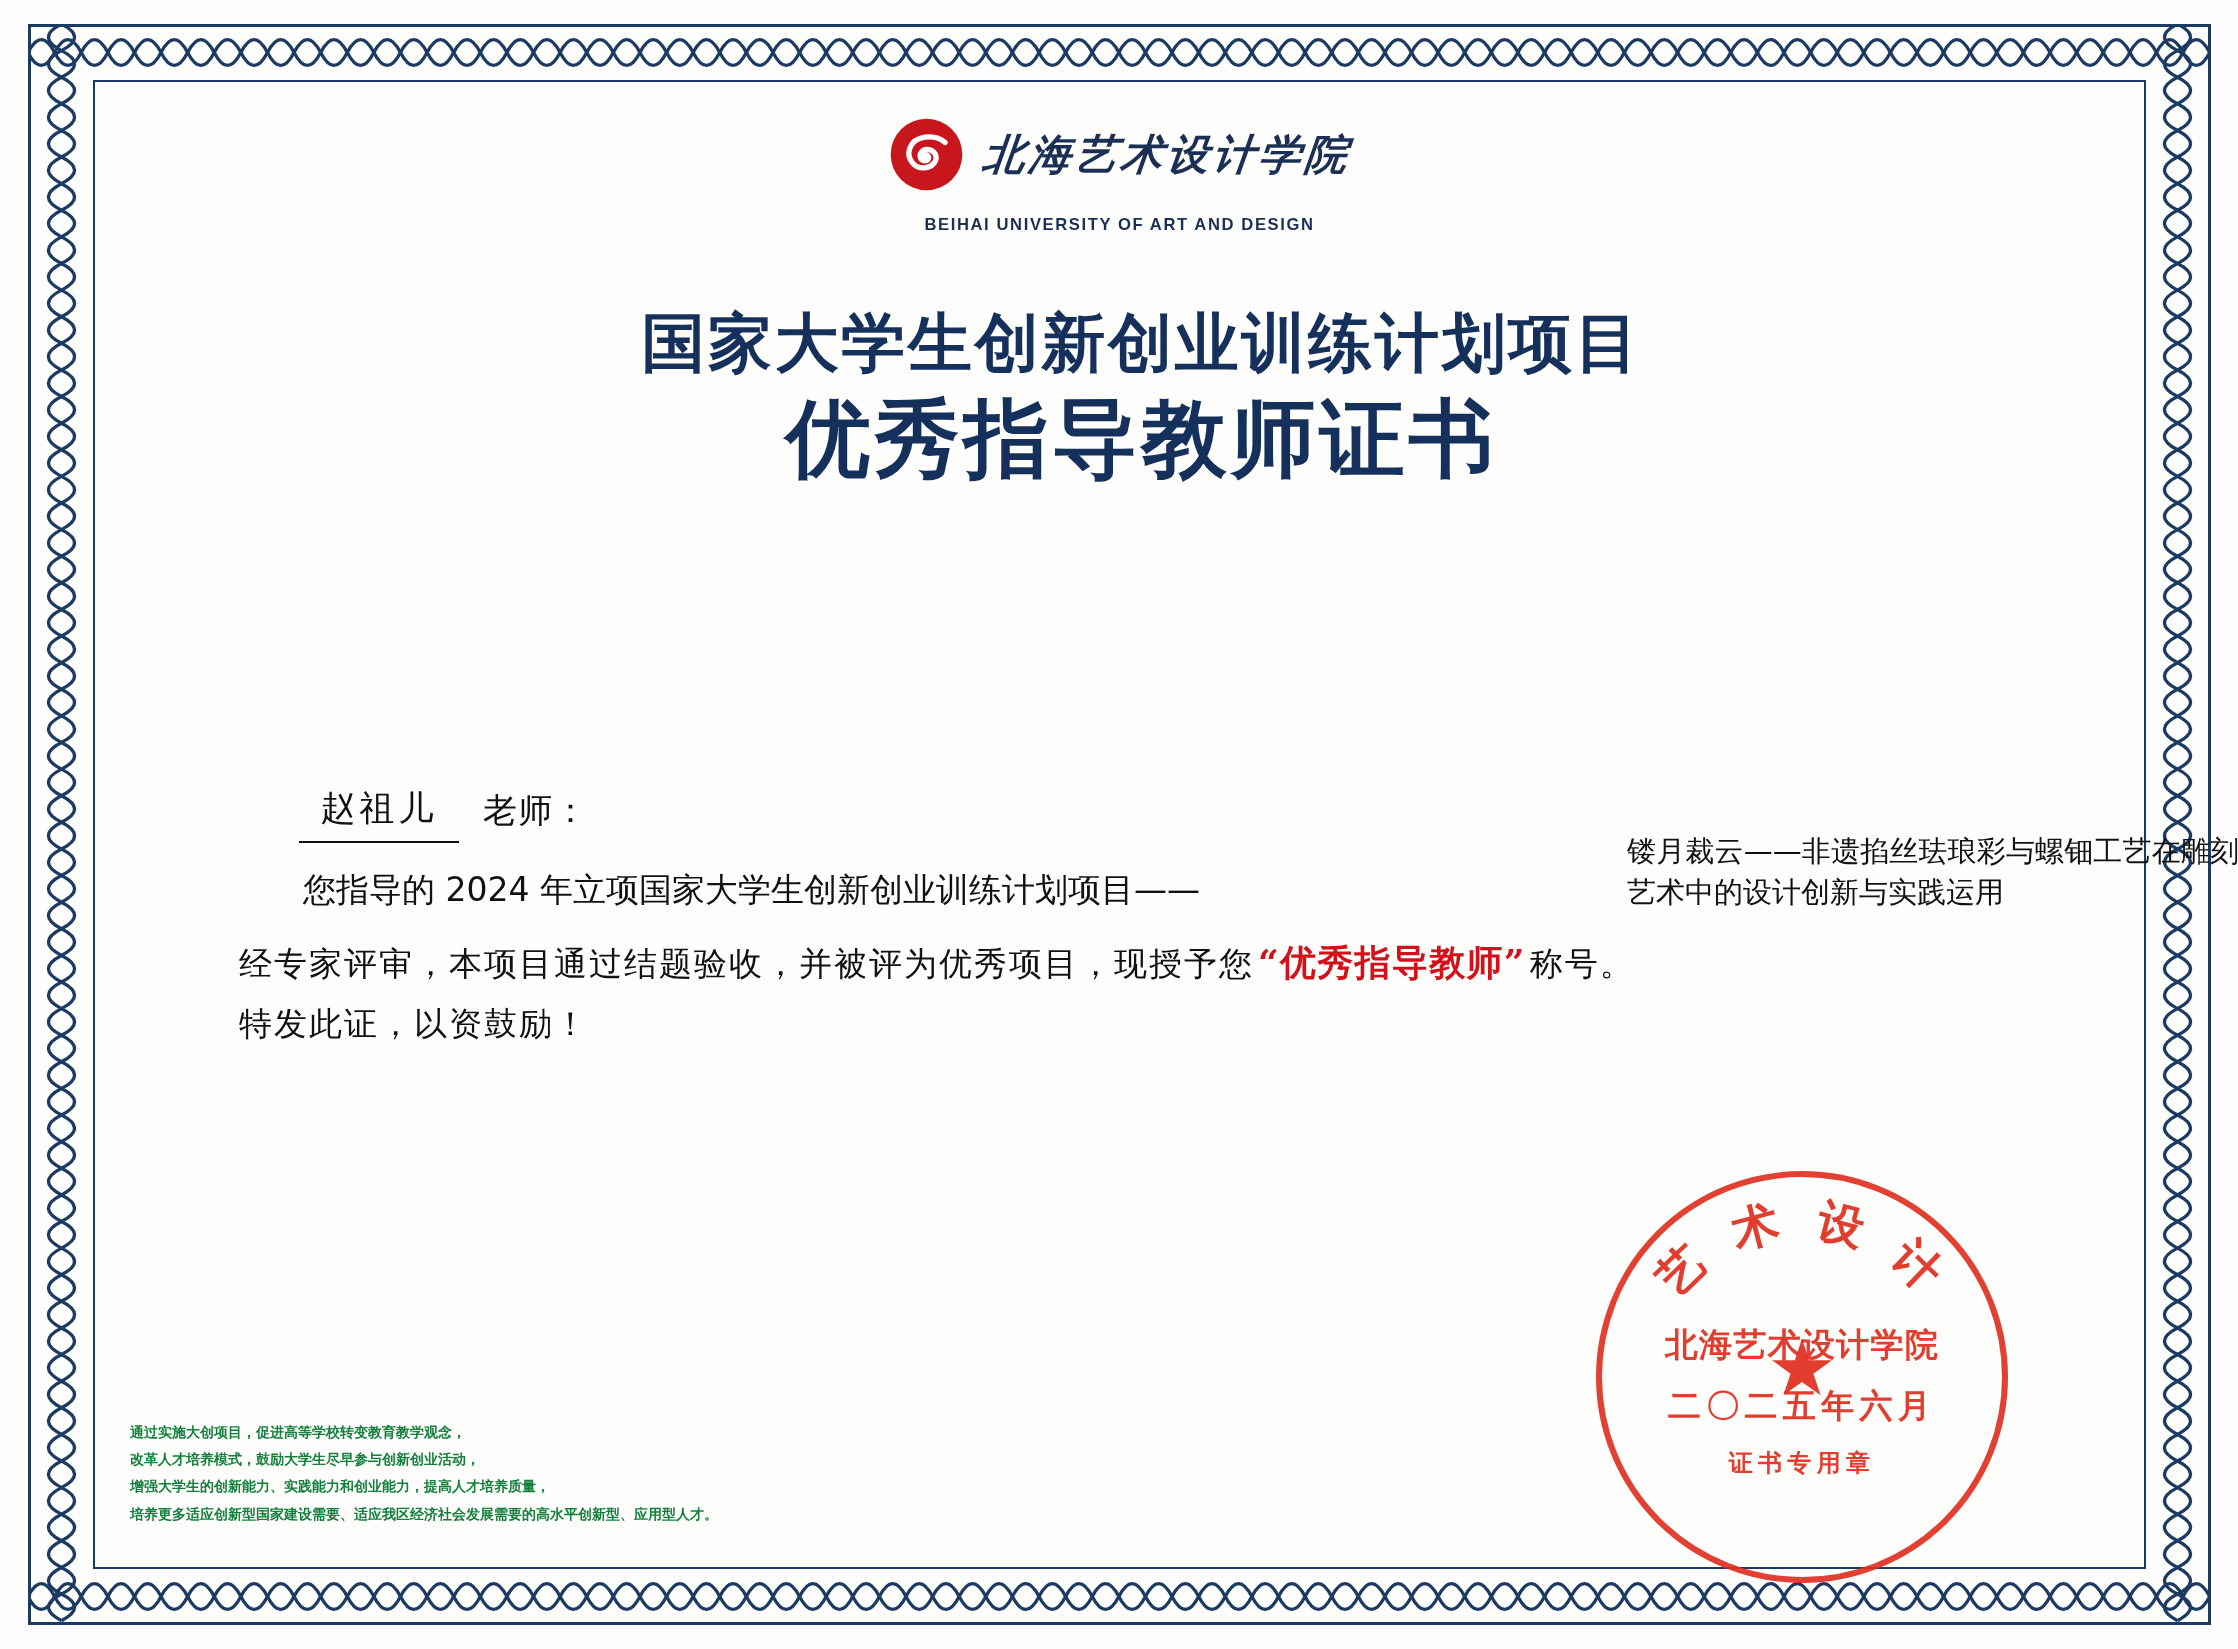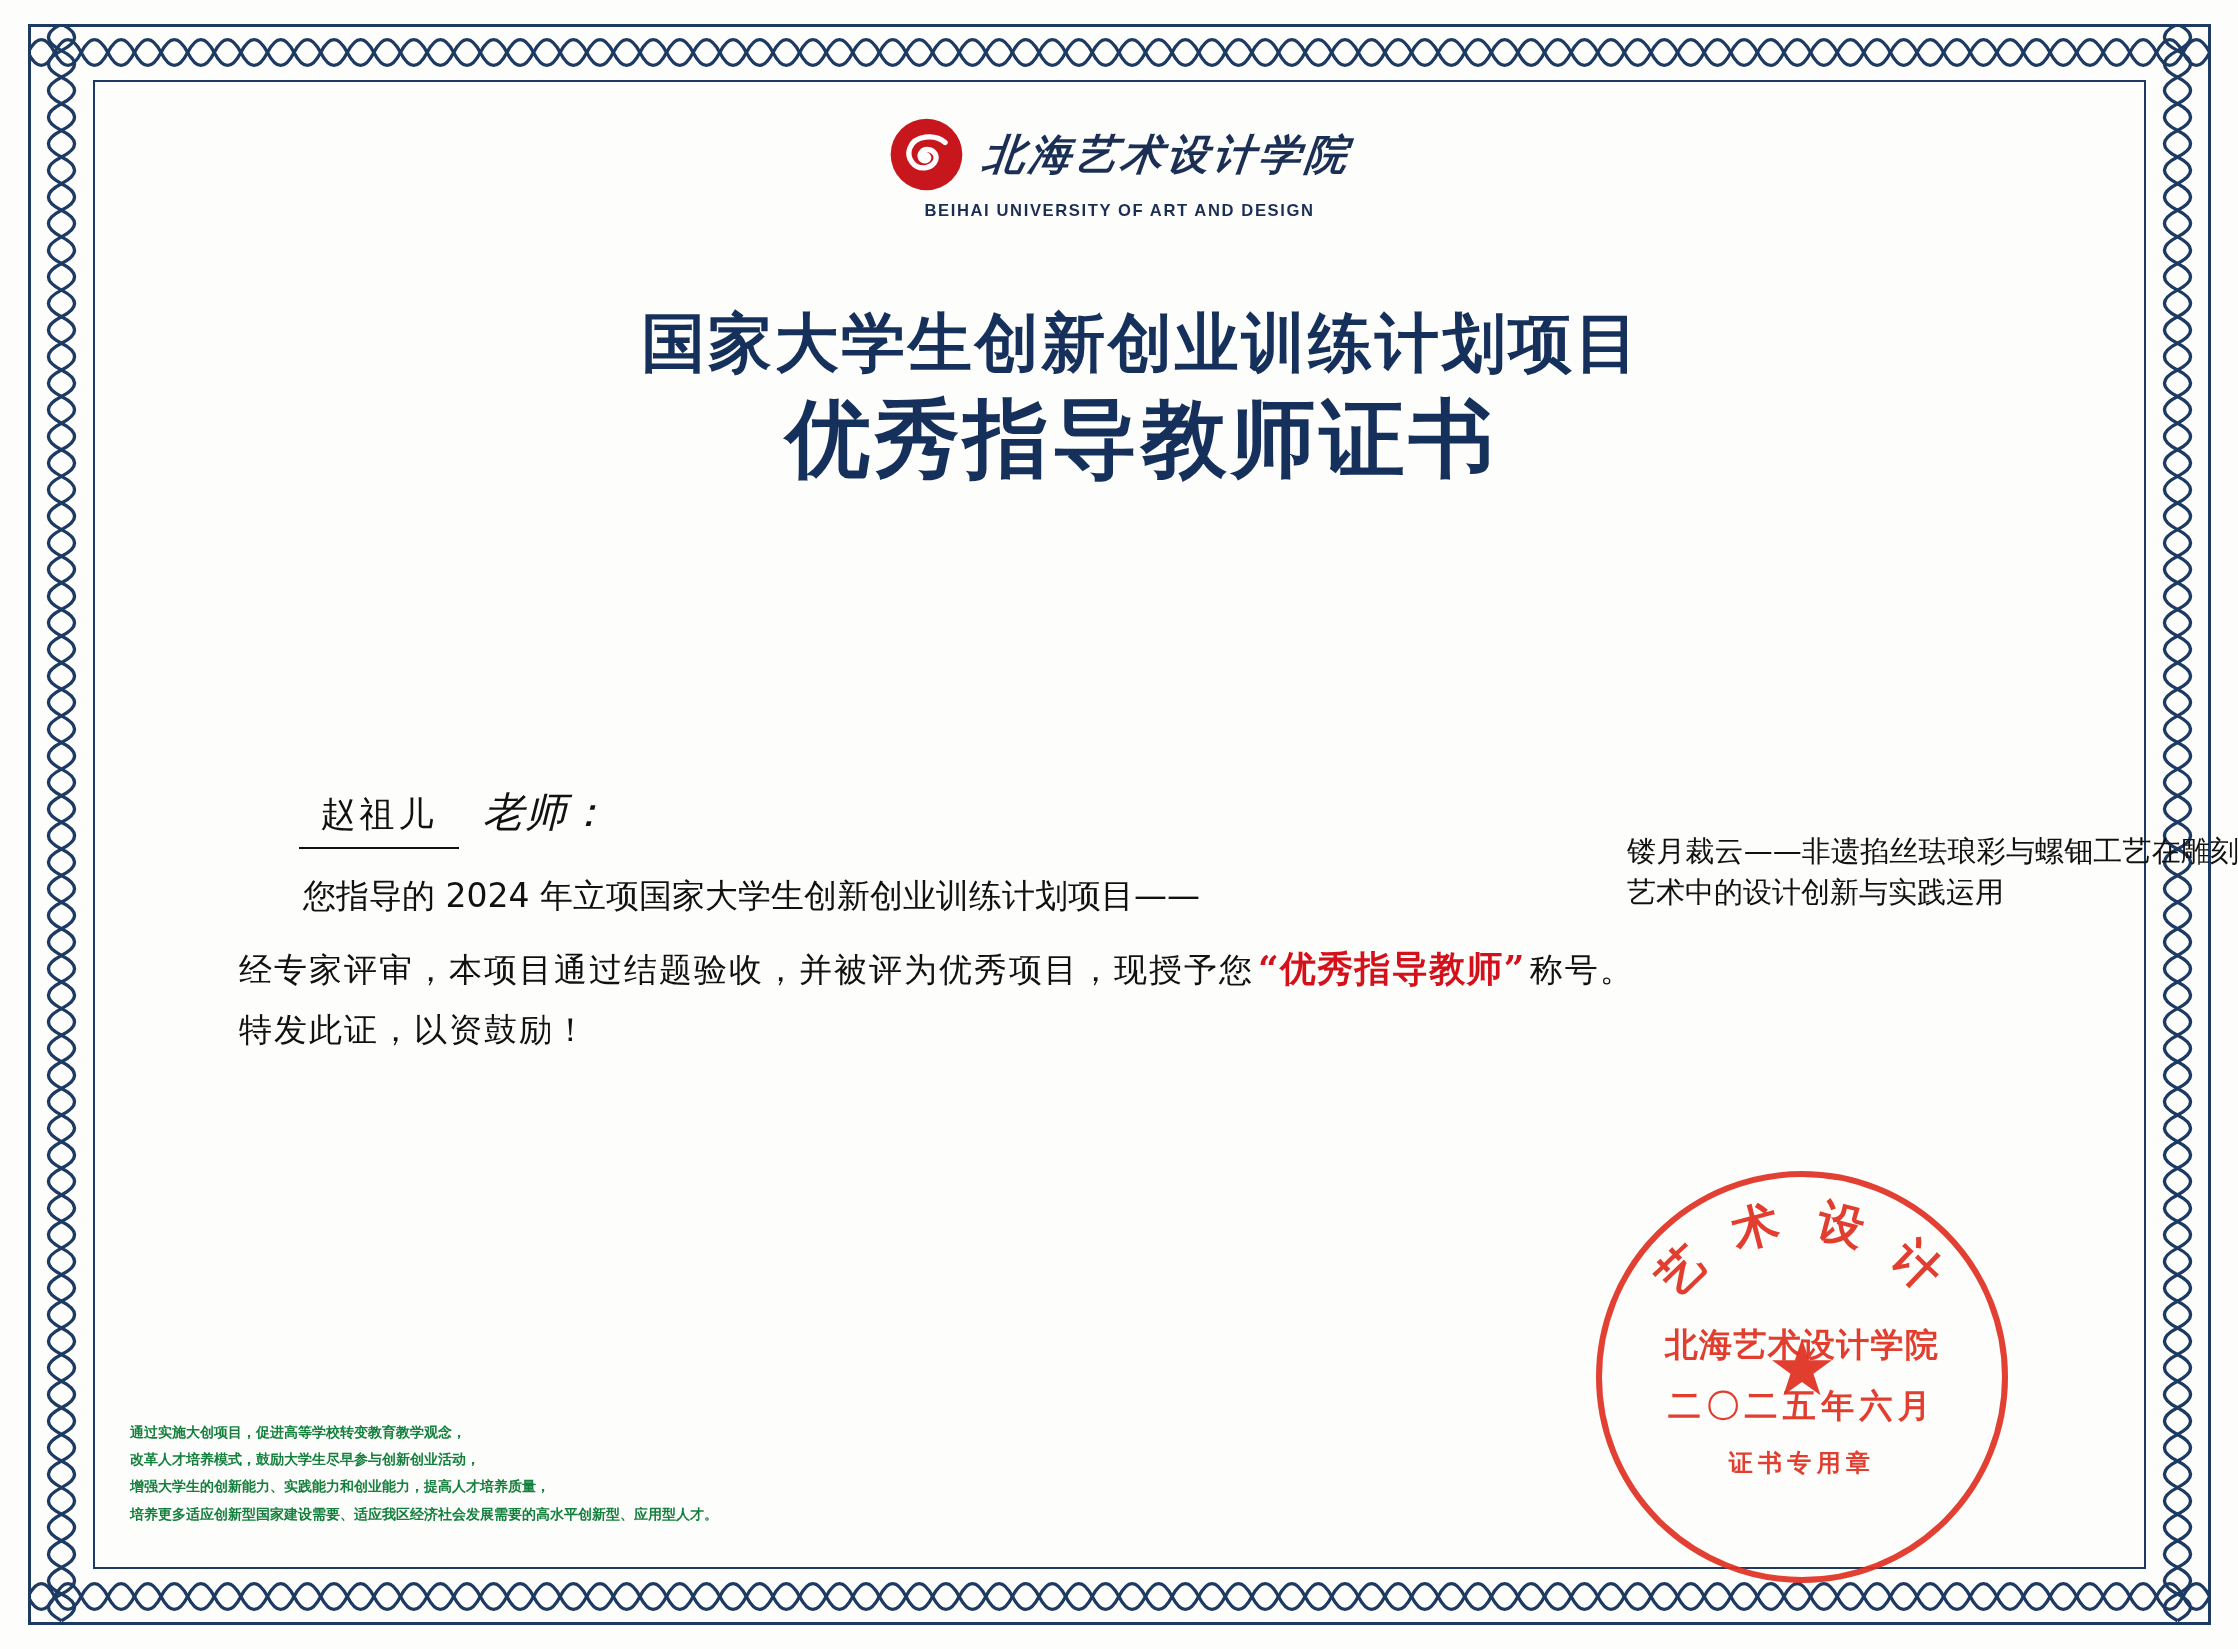--- a/index.html
+++ b/index.html
@@ -76,21 +76,21 @@
     font-family: "DejaVu Serif", serif;
     font-size: 42px;
     color: #1b2f55;
     font-weight: 700;
     letter-spacing: 4px;
     font-style: italic;
     white-space: nowrap;
     transform: skewX(-6deg);
   }
   .logo-en {
-    margin-top: 8px;
+    margin-top: 22px;
     font-family: "Liberation Sans", sans-serif;
     font-size: 16.6px;
     letter-spacing: 1.6px;
     color: #1b2f55;
     font-weight: 700;
     white-space: nowrap;
   }
 
   
   .title-block {
@@ -137,23 +137,22 @@
     min-width: 160px;
     text-align: center;
     border-bottom: 2px solid #111;
     padding-bottom: 9.3px;
     font-size: 35px;
     letter-spacing: 4px;
   }
   .salutation-label {
     padding-bottom: 9.3px;
     padding-left: 24px;
-    font-size: 41px;
+    font-size: 34px;
     letter-spacing: 1.3px;
-    font-style: italic;
   }
 
   .para {
     margin-top: 18.6px;
     font-size: 33px;
     line-height: 1.72;
     font-family: "DejaVu Sans", sans-serif;
     text-align: justify;
   }
   .para .indent { display: inline-block; width: 64px; }

